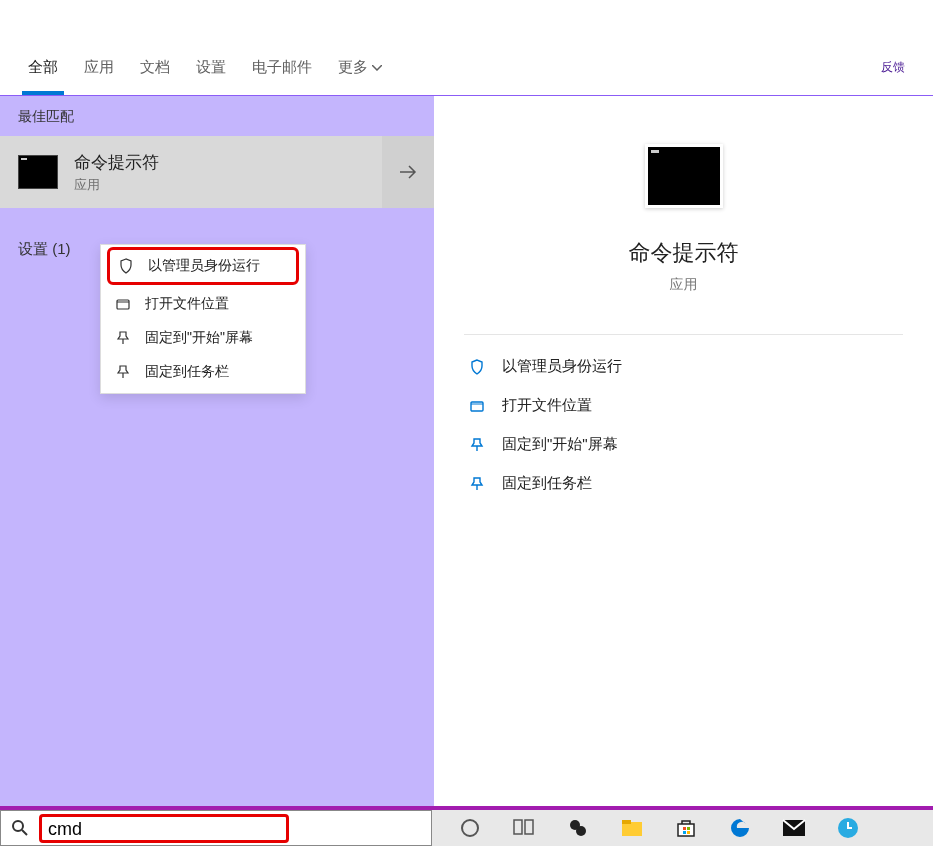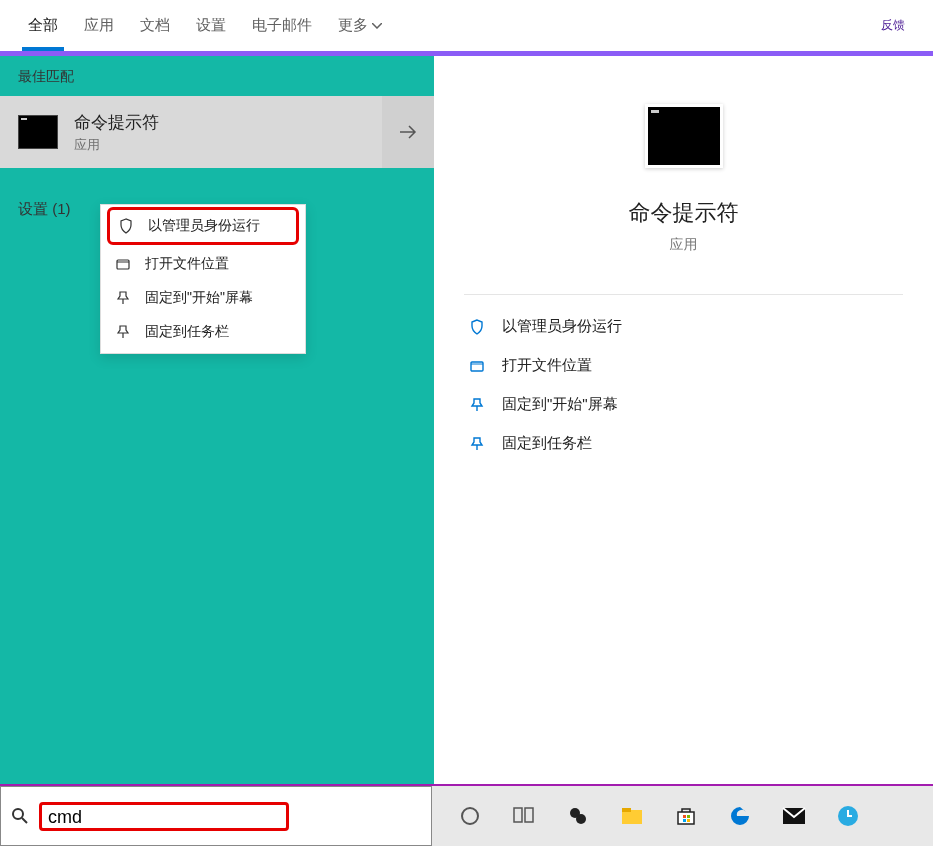--- a/index.html
+++ b/index.html
@@ -1,27 +1,27 @@
 <!DOCTYPE html>
 <html><head>
   <meta charset="utf-8">
   <style>
     * { box-sizing: border-box; margin: 0; padding: 0; font-family: "Microsoft YaHei", "Segoe UI", sans-serif; }
     body { width: 933px; height: 846px; background: #fff; overflow: hidden; position: relative; }
 
-    .topbar { height: 56px; border-bottom: 5px solid #8b5cf6; display: flex; align-items: center; padding-left: 28px; padding-right: 28px; justify-content: space-between; }
+    .topbar { height: 56px; border-bottom: 1px solid #8b5cf6; display: flex; align-items: center; padding-left: 28px; padding-right: 28px; justify-content: space-between; margin-top: 40px; }
     .tabs { display: flex; gap: 26px; align-items: center; height: 100%; }
     .tab { font-size: 15px; color: #606060; cursor: pointer; height: 100%; display: flex; align-items: center; position: relative; }
     .tab.active { color: #202020; font-weight: 500; }
     .tab.active::after { content: ""; position: absolute; bottom: 0; left: -6px; right: -6px; height: 4px; background: #0078d4; }
     .more-chevron { margin-left: 4px; }
     .feedback { font-size: 12px; color: #4c1d95; cursor: pointer; }
 
     .main { display: flex; height: calc(100% - 56px - 46px); }
-    .left { width: 434px; background: #14b8a6; position: relative; }
+    .left { width: 434px; background: #c4b5fd; position: relative; }
     .right { flex: 1; background: #fff; padding-top: 48px; }
 
     .section-label { font-size: 14px; color: #333; padding: 12px 18px 10px; }
 
     .result-row { display: flex; align-items: center; padding: 10px 18px; background: #e6e6e6; position: relative; }
     .result-row.highlight { background: #d9d9d9; }
     .result-icon-box { width: 40px; height: 34px; background: #000; border: 1px solid #444; margin-right: 16px; position: relative; }
     .result-icon-box::before { content: ""; position: absolute; top: 2px; left: 2px; width: 6px; height: 2px; background: #ccc; }
     .result-text { display: flex; flex-direction: column; }
     .result-title { font-size: 17px; color: #222; }
@@ -38,21 +38,21 @@
     .preview-card { display: flex; flex-direction: column; align-items: center; padding: 0 24px; }
     .preview-thumb { width: 78px; height: 64px; background: #000; border: 3px solid #fff; box-shadow: 0 1px 4px rgba(0,0,0,.2); position: relative; }
     .preview-thumb::before { content: ""; position: absolute; top: 3px; left: 3px; width: 8px; height: 3px; background: #ccc; }
     .preview-title { font-size: 22px; color: #222; margin-top: 30px; }
     .preview-sub { font-size: 14px; color: #777; margin-top: 8px; }
     .divider { width: calc(100% - 60px); height: 1px; background: #e5e5e5; margin: 40px auto 12px; }
     .action-list { padding: 0 30px; }
     .action-item { display: flex; align-items: center; gap: 16px; padding: 10px 4px; font-size: 15px; color: #222; cursor: pointer; }
     .action-icon { width: 18px; height: 18px; display: flex; align-items: center; justify-content: center; color: #0078d4; }
 
-    .bottom { position: absolute; bottom: 0; left: 0; right: 0; height: 62px; display: flex; border-top: 2px solid #a21caf; }
+    .bottom { position: absolute; bottom: 0; left: 0; right: 0; height: 40px; display: flex; border-top: 4px solid #a21caf; }
     .searchbox-wrap { flex: 0 0 432px; display: flex; align-items: center; background: #fff; border: 1px solid #888; }
     .search-icon-w { width: 38px; display: flex; align-items: center; justify-content: center; color: #333; }
     .searchbox { flex: 1; border: none; outline: none; font-size: 18px; background: transparent; height: 100%; }
     .hl-search { border: 3px solid #e60000; border-radius: 4px; padding: 2px 6px 0; margin-right: 4px; }
     .taskbar { flex: 1; display: flex; align-items: center; gap: 30px; padding-left: 26px; background: #e8e8e8; }
     .tb-icon { width: 24px; height: 24px; display: flex; align-items: center; justify-content: center; cursor: pointer; }
 
     svg { display: block; }
   </style>
 </head>

